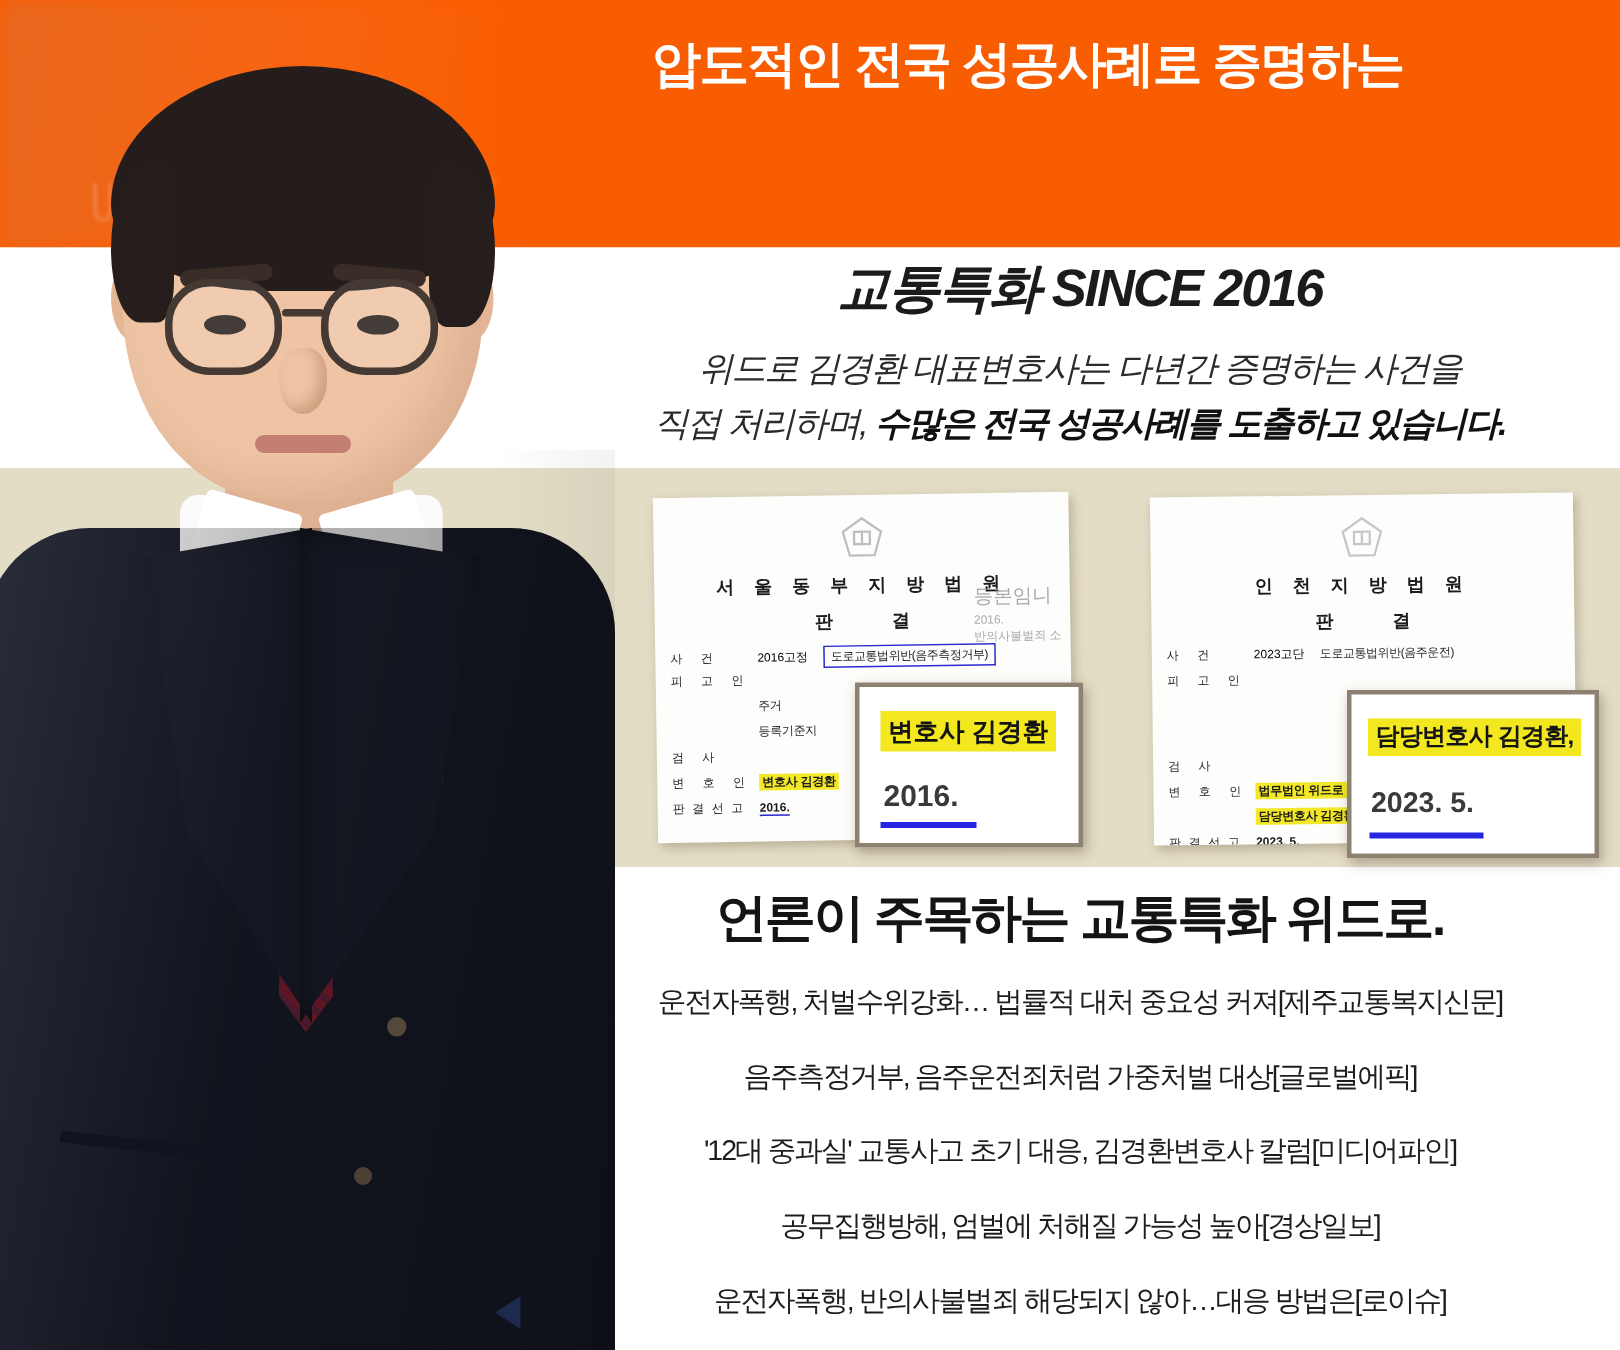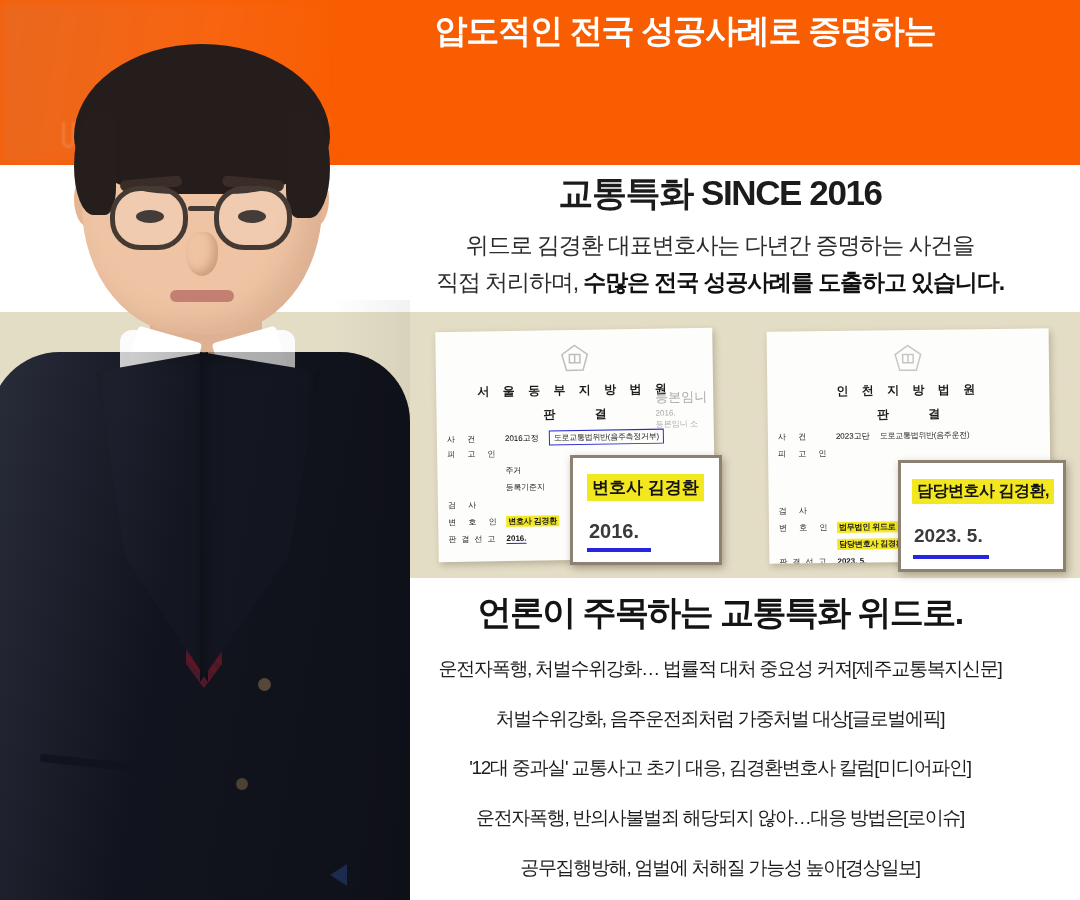--- a/index.html
+++ b/index.html
@@ -47,37 +47,37 @@
     position: absolute; left: 0; top: 312px; width: 1080px; height: 266px;
     background: #e4ddc6;
   }
   .band-white-bot {
     position: absolute; left: 0; top: 578px; width: 1080px; height: 322px;
     background: #ffffff;
   }
 
   
   .headline-wrap {
-    position: absolute; left: 300px; top: 12px; width: 770px;
+    position: absolute; left: 300px; top: 24px; width: 770px;
     text-align: center; z-index: 8;
   }
   .headline-sub {
     font-size: 33px; font-weight: bold; color: #ffffff;
     letter-spacing: -1.2px; line-height: 1.15; white-space: nowrap;
   }
   .headline-main {
     font-size: 57px; font-weight: bold; color: #ffffff;
     letter-spacing: -2.2px; line-height: 1.12; margin-top: 6px;
     white-space: nowrap;
   }
 
   
   .since-wrap {
     position: absolute; left: 370px; top: 172px; width: 700px;
-    text-align: center; z-index: 8;
+    text-align: center; z-index: 8; font-style: italic;
   }
   .since-title {
     font-size: 35px; font-weight: bold; color: #1b1b1b;
     letter-spacing: -1.4px; line-height: 1.2;
   }
   .since-line1 {
     font-size: 23px; color: #2b2b2b; letter-spacing: -1.1px;
     margin-top: 16px; line-height: 1.35;
   }
   .since-line2 {
@@ -380,21 +380,21 @@
     <svg class="emblem" viewBox="0 0 40 40">
       <polygon points="20,2 37,14 31,35 9,35 3,14" fill="none" stroke="#8a8a8a" stroke-width="2"></polygon>
       <rect x="13" y="14" width="14" height="11" fill="none" stroke="#8a8a8a" stroke-width="2"></rect>
       <line x1="20" y1="14" x2="20" y2="25" stroke="#8a8a8a" stroke-width="2"></line>
     </svg>
     <div class="doc-court">서 울 동 부 지 방 법 원</div>
     <div class="doc-kind">판 결</div>
     <div class="doc-stamp">
       <div class="s1">등본임니</div>
       <div class="s2">2016.</div>
-      <div class="s3">등본임니 소</div>
+      <div class="s3">반의사불벌죄 소</div>
     </div>
     <div class="fields">
       <div class="frow">
         <span class="flabel">사    건</span>
         <span class="case-no">2016고정</span>
         <span class="charge-box">도로교통법위반(음주측정거부)</span>
       </div>
       <div class="frow">
         <span class="flabel">피 고 인</span>
         <span class="fval"></span>
@@ -471,20 +471,20 @@
   <div class="callout callout-2">
     <span class="co-hl">담당변호사 김경환,</span>
     <span class="co-date">2023. 5.</span>
     <span class="co-ul"></span>
   </div>
 
   <div class="media-wrap">
     <div class="media-title">언론이 주목하는 교통특화 위드로.</div>
     <div class="media-list">
       <div class="media-item">운전자폭행, 처벌수위강화… 법률적 대처 중요성 커져[제주교통복지신문]</div>
-      <div class="media-item">처벌수위강화, 음주운전죄처럼 가중처벌 대상[글로벌에픽]</div>
+      <div class="media-item">음주측정거부, 음주운전죄처럼 가중처벌 대상[글로벌에픽]</div>
       <div class="media-item">'12대 중과실' 교통사고 초기 대응, 김경환변호사 칼럼[미디어파인]</div>
+      <div class="media-item">공무집행방해, 엄벌에 처해질 가능성 높아[경상일보]</div>
       <div class="media-item">운전자폭행, 반의사불벌죄 해당되지 않아…대응 방법은[로이슈]</div>
-      <div class="media-item">공무집행방해, 엄벌에 처해질 가능성 높아[경상일보]</div>
     </div>
   </div>
 
 </div>
 
 </body></html>

